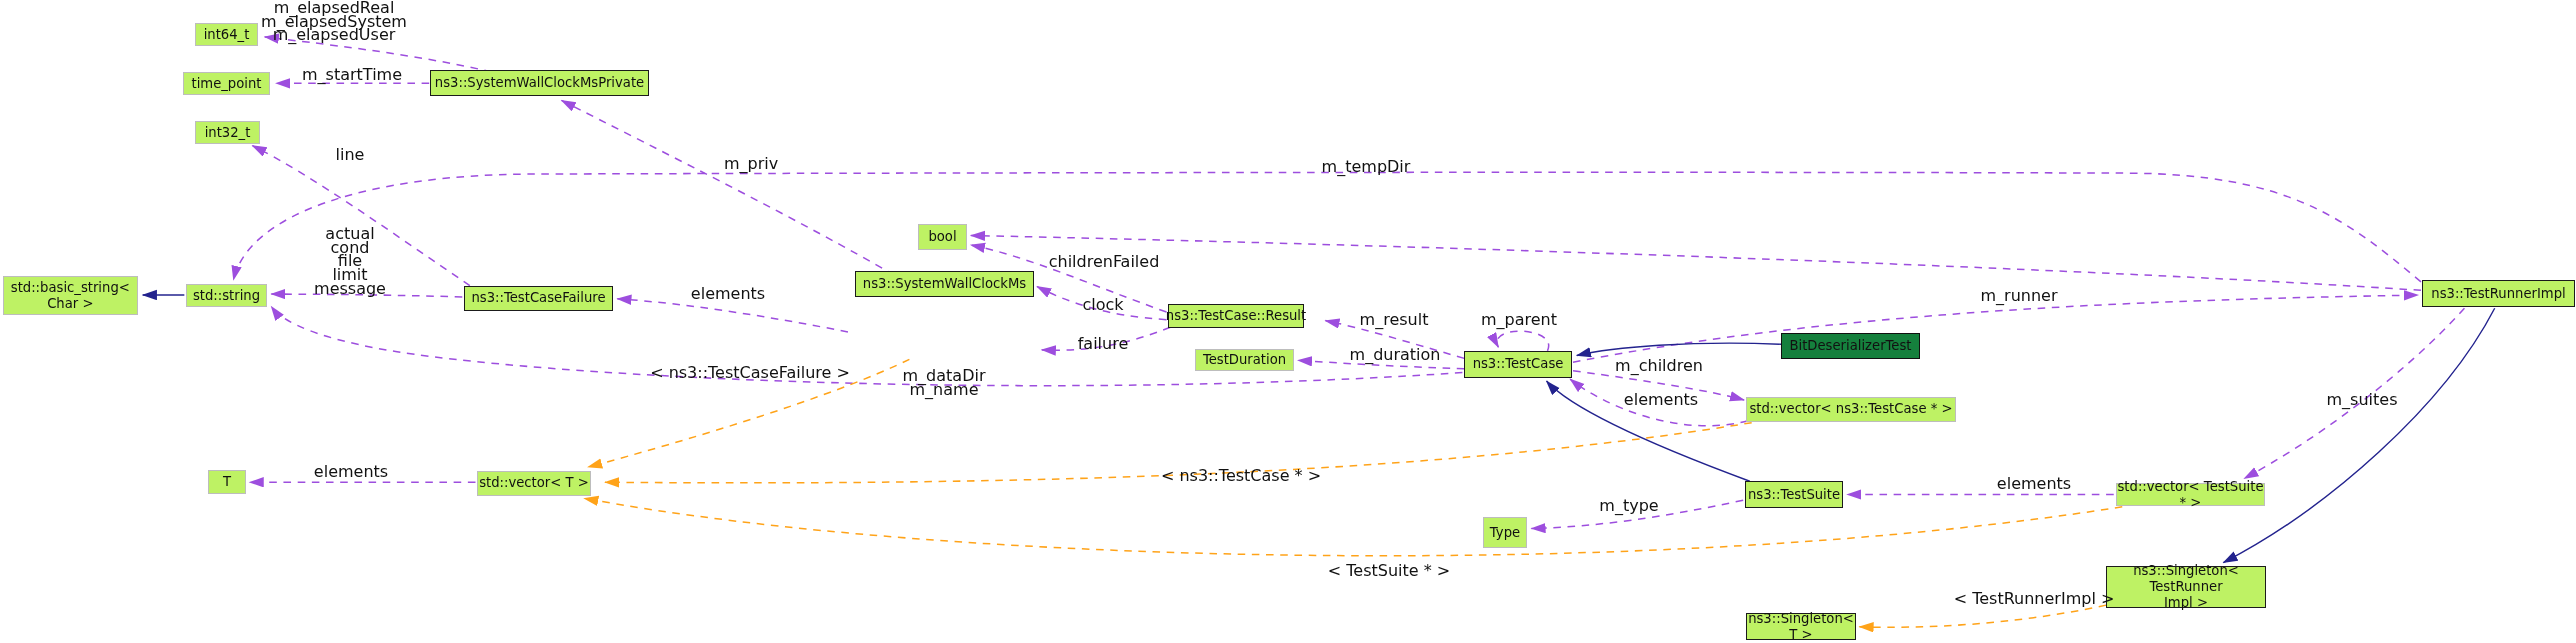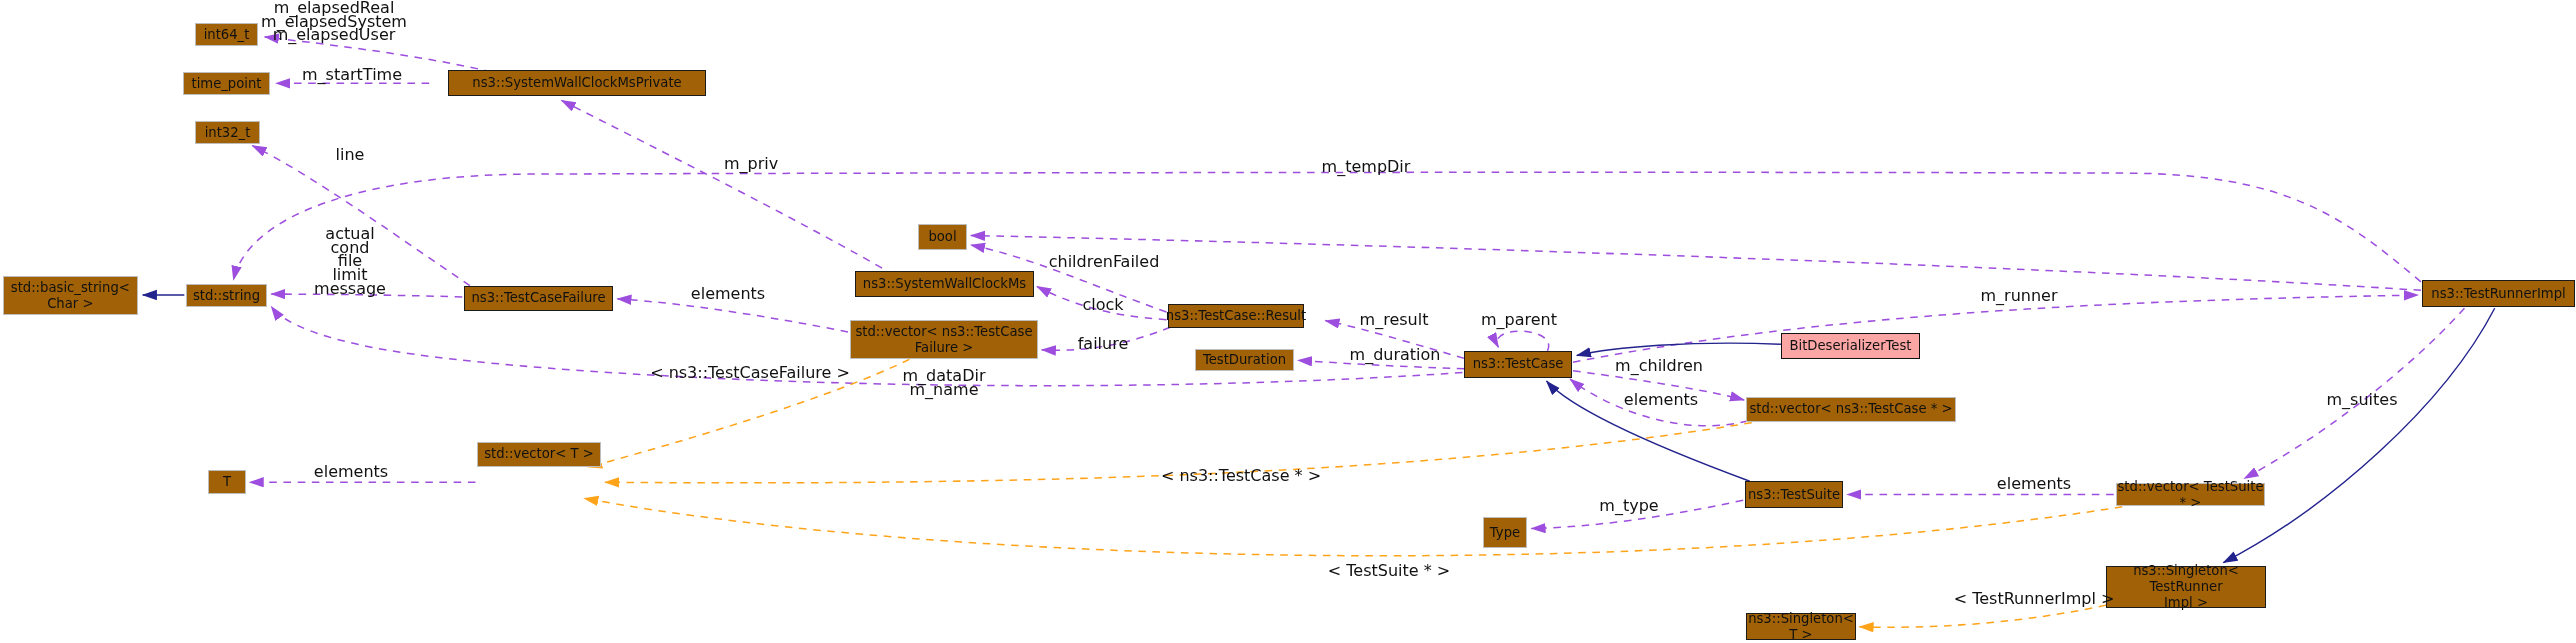--- a/index.html
+++ b/index.html
@@ -1,23 +1,23 @@
 <!DOCTYPE html>
 <html style="font-size:15px"><head>
 <meta charset="utf-8">
 <style>
   html,body{margin:0;padding:0;background:#fff;}
   .diagram{position:relative;width:2576px;height:644px;background:#fff;
            font-family:"DejaVu Sans","Liberation Sans",sans-serif;color:#111;overflow:hidden;}
   .edges{position:absolute;left:0;top:0;}
   .node{position:absolute;display:flex;align-items:center;justify-content:center;
-        text-align:center;background:#a16207;border:0.9px solid #bdbdbd;font-size:13.2px;
+        text-align:center;background:#bef264;border:0.9px solid #bdbdbd;font-size:13.2px;
         line-height:1.2;white-space:pre-line;box-sizing:border-box;z-index:2;}
   .node.cls{border:1.4px solid #1b1b1b;}
-  .node.main{background:#fca5a5;border:1.9px solid #111;font-weight:normal;}
+  .node.main{background:#15803d;border:1.9px solid #111;font-weight:normal;}
   .elabel{position:absolute;transform:translateX(-50%);font-size:16px;line-height:13.7px;
           text-align:center;white-space:pre-line;z-index:3;}
 </style>
 </head>
 <body>
 
 <div class="diagram">
 
   <svg class="edges" width="2576" height="644" viewBox="0 0 2725 681">
     <defs>
@@ -67,44 +67,42 @@
     <g fill="none" stroke="#23238e" stroke-width="1.5">
       <path d="M 195,312 L 151,312" marker-end="url(#an)"></path>
       <path d="M 1884,364 C 1790,360 1706,367 1668,376" marker-end="url(#an)"></path>
       <path d="M 1851,509 C 1740,468 1662,432 1636,403" marker-end="url(#an)"></path>
       <path d="M 2639,326 C 2585,430 2462,538 2352,595" marker-end="url(#an)"></path>
     </g>
   </svg>
 
   <div class="node ext" style="left:195px;top:23px;width:63px;height:23px">int64_t</div>
   <div class="node ext" style="left:183px;top:72px;width:87px;height:23px">time_point</div>
-  <div class="node cls" style="left:448px;top:70px;width:258px;height:25.5px">ns3::SystemWallClockMsPrivate</div>
+  <div class="node cls" style="left:430px;top:70px;width:219px;height:25.5px">ns3::SystemWallClockMsPrivate</div>
   <div class="node ext" style="left:195px;top:121px;width:65px;height:23px">int32_t</div>
   <div class="node ext" style="left:2.8px;top:276px;width:135px;height:39px">std::basic_string&lt;
 Char &gt;</div>
   <div class="node ext" style="left:186px;top:284px;width:81px;height:23px">std::string</div>
   <div class="node cls" style="left:464px;top:286px;width:149px;height:24.6px">ns3::TestCaseFailure</div>
   <div class="node ext" style="left:918px;top:224px;width:49px;height:25.5px">bool</div>
   <div class="node cls" style="left:855px;top:271px;width:179px;height:25.5px">ns3::SystemWallClockMs</div>
-  <div class="node ext" style="left:850px;top:320px;width:188px;height:39px">std::vector&lt; ns3::TestCase
-Failure &gt;</div>
   <div class="node cls" style="left:1168px;top:304px;width:136px;height:23.6px">ns3::TestCase::Result</div>
   <div class="node ext" style="left:1195px;top:349px;width:99px;height:22px">TestDuration</div>
   <div class="node cls" style="left:1464px;top:351px;width:108px;height:26.5px">ns3::TestCase</div>
   <div class="node main" style="left:1781px;top:333px;width:139px;height:25.5px">BitDeserializerTest</div>
   <div class="node ext" style="left:1746px;top:397px;width:210px;height:24.6px">std::vector&lt; ns3::TestCase * &gt;</div>
   <div class="node cls" style="left:1745px;top:481px;width:98px;height:27.4px">ns3::TestSuite</div>
   <div class="node ext" style="left:1483px;top:517px;width:44px;height:31px">Type</div>
   <div class="node cls" style="left:2422px;top:280px;width:153px;height:27.4px">ns3::TestRunnerImpl</div>
   <div class="node ext" style="left:2116px;top:483px;width:149px;height:23px">std::vector&lt; TestSuite * &gt;</div>
   <div class="node cls" style="left:2106px;top:566px;width:160px;height:42px">ns3::Singleton&lt; TestRunner
 Impl &gt;</div>
   <div class="node cls" style="left:1746px;top:613px;width:110px;height:27.4px">ns3::Singleton&lt; T &gt;</div>
   <div class="node ext" style="left:208px;top:470px;width:38px;height:23.6px">T</div>
-  <div class="node ext" style="left:477px;top:442px;width:124px;height:24.6px">std::vector&lt; T &gt;</div>
+  <div class="node ext" style="left:477px;top:471px;width:114px;height:24.6px">std::vector&lt; T &gt;</div>
 
   <div class="elabel" style="left:334px;top:0.9px">m_elapsedReal
 m_elapsedSystem
 m_elapsedUser</div>
   <div class="elabel" style="left:352px;top:68px">m_startTime</div>
   <div class="elabel" style="left:751px;top:157px">m_priv</div>
   <div class="elabel" style="left:1366px;top:160px">m_tempDir</div>
   <div class="elabel" style="left:350px;top:148px">line</div>
   <div class="elabel" style="left:350px;top:227px">actual
 cond

